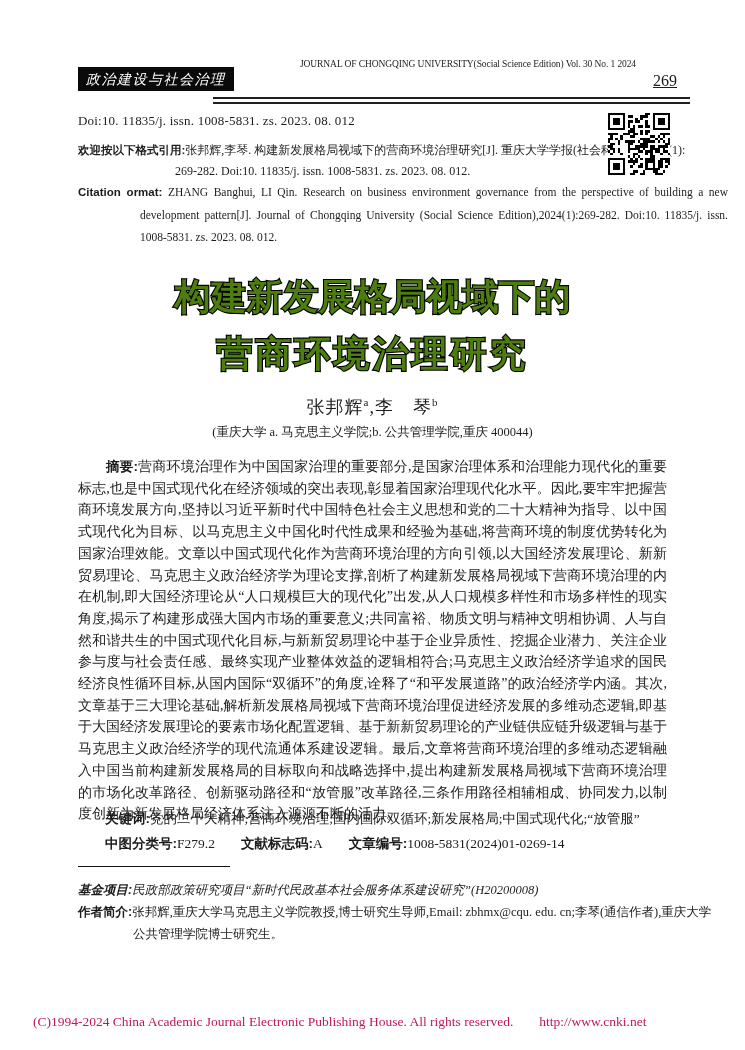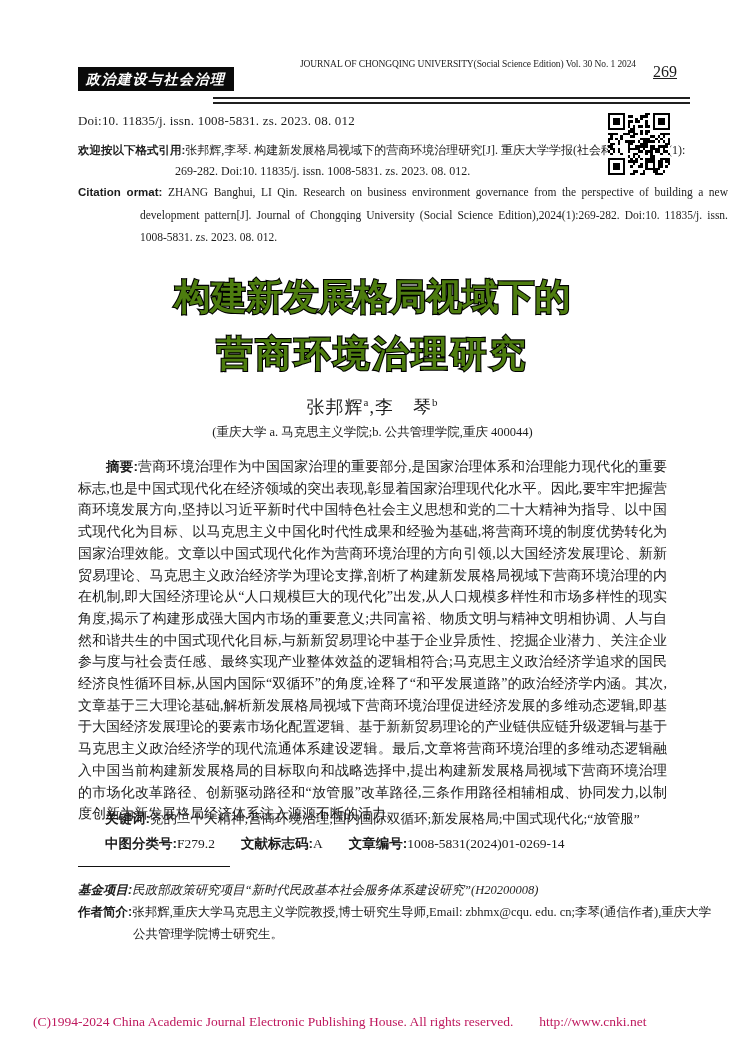--- a/index.html
+++ b/index.html
@@ -3,26 +3,26 @@
 <meta charset="utf-8">
 <style>
   html,body{margin:0;padding:0;background:#ffffff;}
   body{width:745px;height:1050px;position:relative;overflow:hidden;
        font-family:"Liberation Serif","DejaVu Serif",serif;color:#1c1c1c;}
   .abs{position:absolute;}
 
   
   .col-badge{left:78px;top:67px;background:#0a0a0a;color:#fff;
     font-family:"Liberation Sans","DejaVu Sans",sans-serif;
-    font-weight:bold;font-style:italic;font-size:14px;line-height:14px;
+    font-weight:normal;font-style:italic;font-size:14px;line-height:14px;
     padding:5px 8px;letter-spacing:1.5px;white-space:nowrap;}
   .header-mid{left:300px;top:55px;width:345px;}
   .hline1{display:flex;justify-content:space-between;font-size:11.5px;white-space:nowrap;}
   .hline2{font-size:9.5px;margin-top:4px;white-space:nowrap;letter-spacing:-0.1px;}
-  .page-num{left:653px;top:63px;font-size:16px;text-decoration:underline;}
+  .page-num{left:653px;top:72px;font-size:16px;text-decoration:underline;}
   .rule-double{left:213px;top:97px;width:477px;height:3px;
     border-top:2.5px solid #1f1f1f;border-bottom:2px solid #1f1f1f;}
 
   
   .doi-line{left:78px;top:113px;font-size:13px;letter-spacing:0.2px;}
   .cite-cn{left:78px;top:140px;width:527px;font-size:12px;line-height:21px;
     padding-left:97px;text-indent:-97px;}
   .cite-cn b,.cite-en b{font-family:"Liberation Sans","DejaVu Sans",sans-serif;font-size:11.5px;}
   .cite-en{left:78px;top:181px;width:588px;font-size:11.5px;line-height:22.5px;
     padding-left:62px;text-indent:-62px;text-align:justify;}

